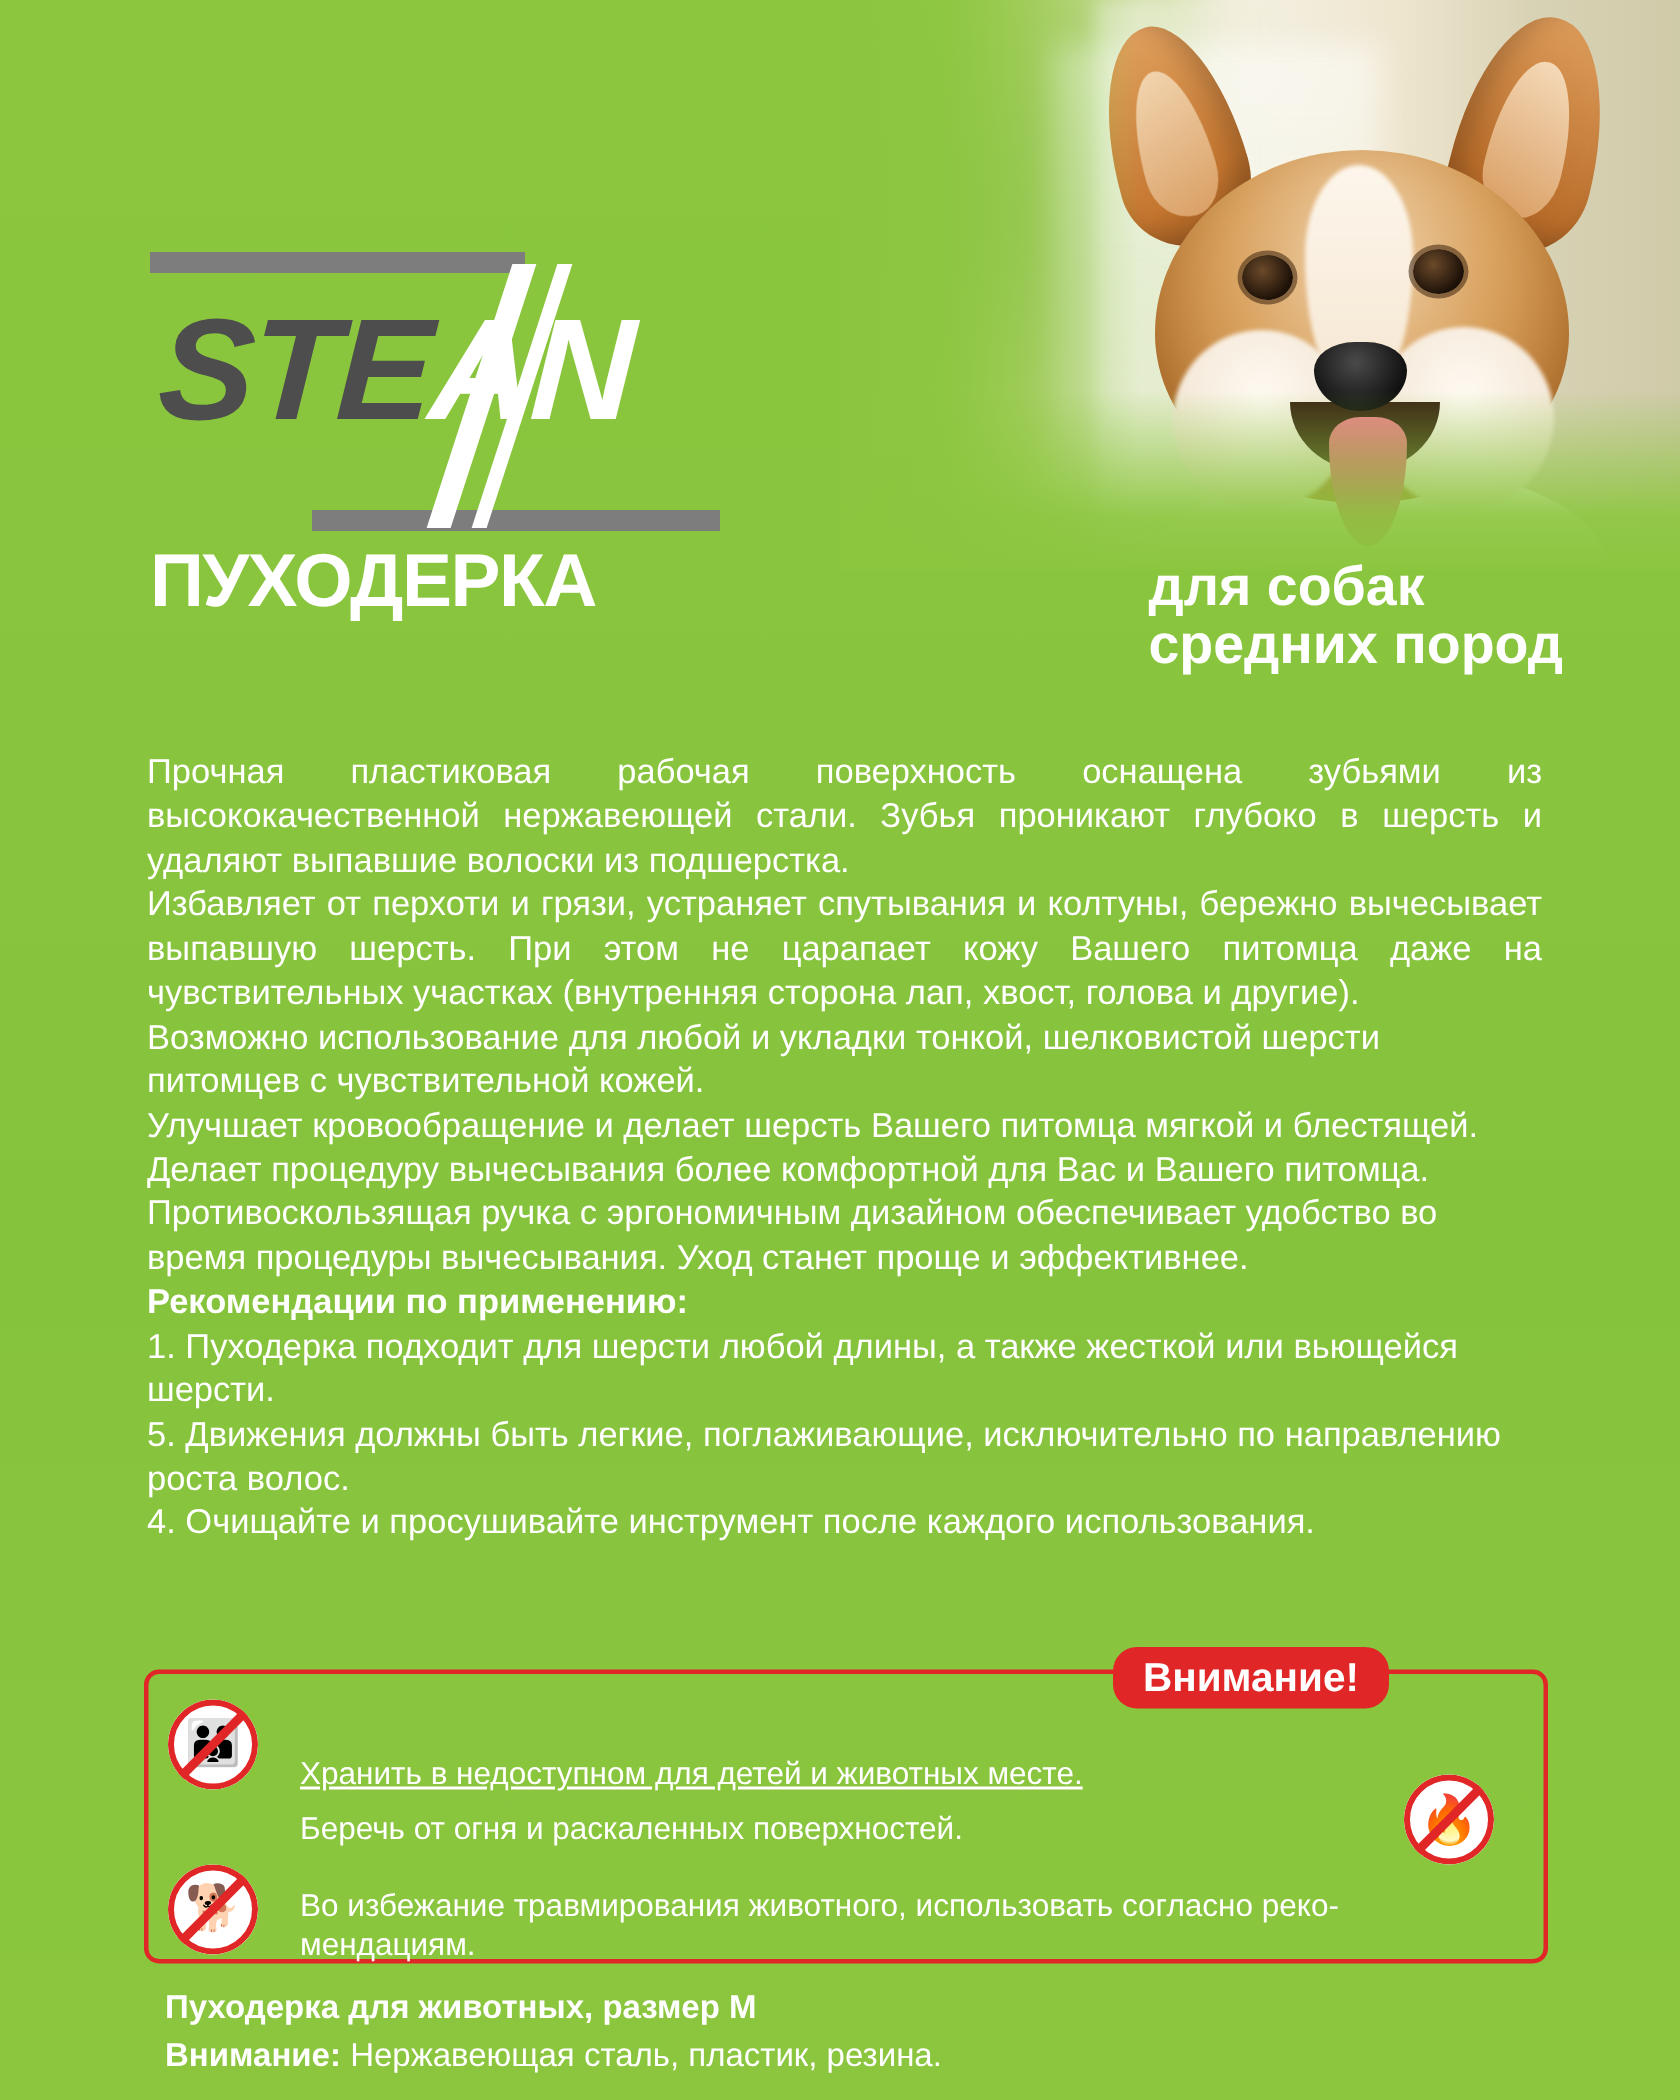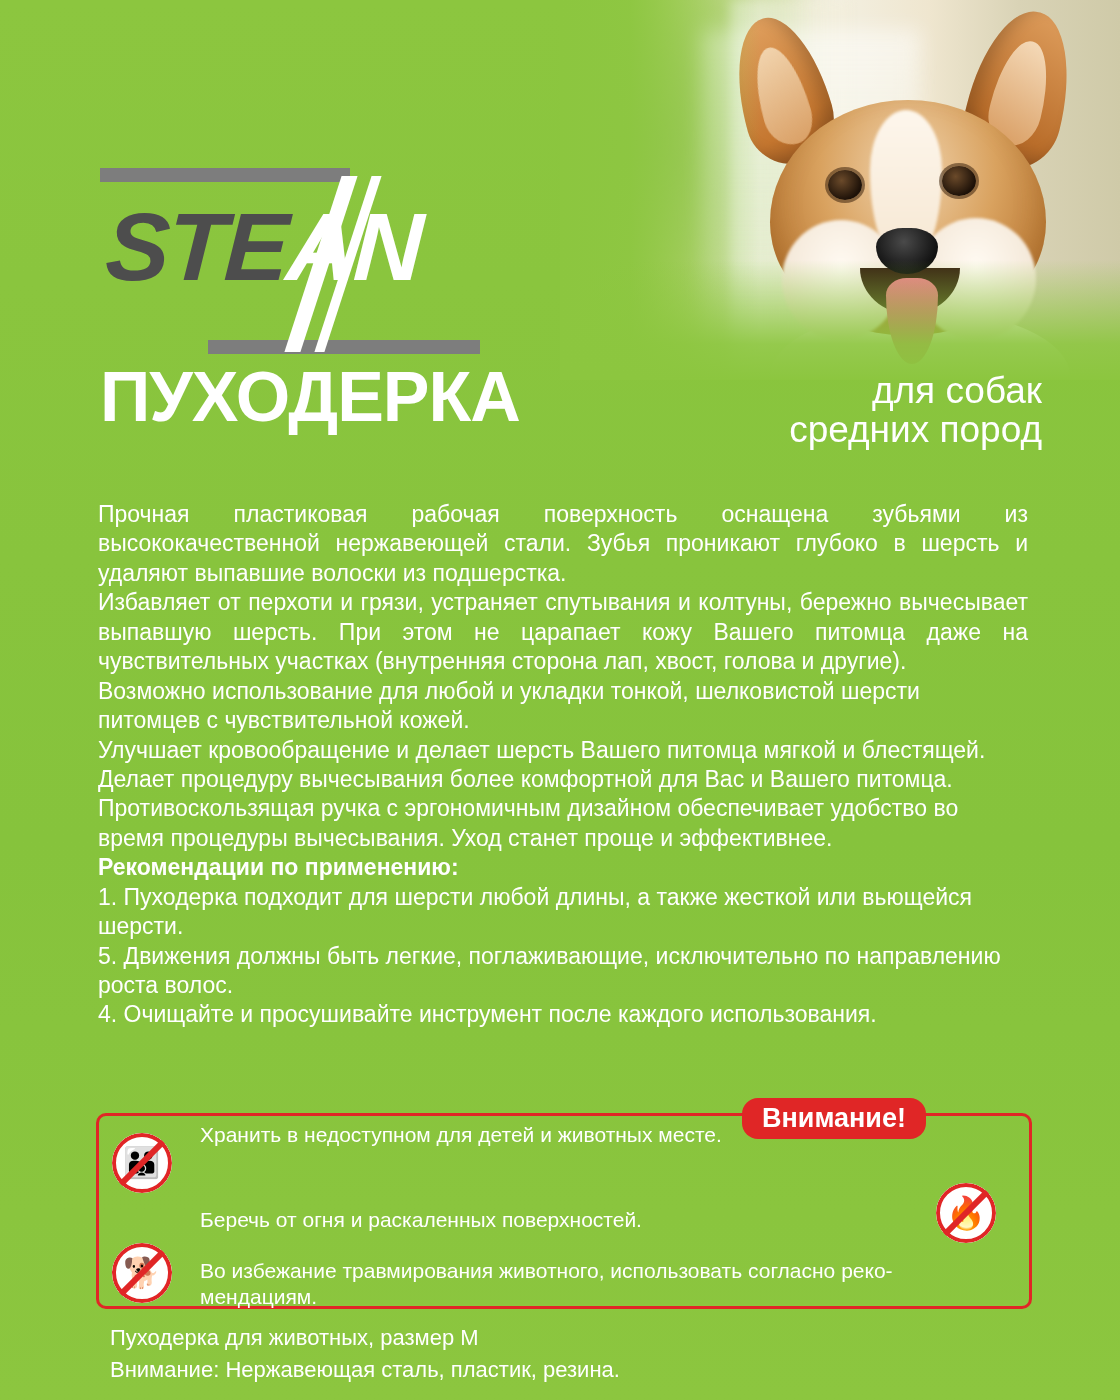--- a/index.html
+++ b/index.html
@@ -154,26 +154,26 @@
     background:#ffffff;transform:skewX(-18deg);
   }
   .logo .slash2{
     position:absolute;left:243px;top:8px;width:10px;height:176px;
     background:#ffffff;transform:skewX(-18deg);
   }
 
   
   .title{
     position:absolute;left:100px;top:362px;
-    color:#ffffff;font-size:70px;font-weight:bold;letter-spacing:-1px;
+    color:#ffffff;font-size:50px;font-weight:bold;letter-spacing:-1px;
     line-height:1;
   }
   .subtitle{
-    position:absolute;right:78px;top:372px;text-align:right;
-    color:#ffffff;font-size:37px;font-weight:normal;line-height:1.05;
+    position:absolute;right:78px;top:372px;text-align:left;
+    color:#ffffff;font-size:37px;font-weight:bold;line-height:1.05;
   }
 
   
   .body-text{
     position:absolute;left:98px;top:500px;width:930px;
     color:#ffffff;font-size:23px;line-height:1.28;
   }
   .body-text p{margin:0;}
   .just{text-align:justify;}
   .rec-head{
@@ -186,21 +186,21 @@
     border:3px solid #e02626;border-radius:10px;
   }
   .warn-label{
     position:absolute;left:742px;top:1098px;
     background:#e02626;color:#fff;border-radius:16px;
     padding:5px 20px;font-size:27px;font-weight:bold;
   }
   .warn-row{
     position:absolute;color:#ffffff;font-size:21px;
   }
-  .w1{left:200px;top:1123px;}
+  .w1{left:200px;top:1171px;text-decoration:underline;}
   .w2{left:200px;top:1208px;}
   .w3{left:200px;top:1258px;width:800px;line-height:1.25;}
 
   .icon-circle{
     position:absolute;width:60px;height:60px;border-radius:50%;
     background:#ffffff;overflow:hidden;
   }
   .ic1{left:112px;top:1133px;}
   .ic2{left:112px;top:1243px;}
   .ic3{left:936px;top:1183px;}
@@ -215,21 +215,21 @@
   .icon-circle .ring{
     position:absolute;inset:0;border:4px solid #e02626;border-radius:50%;
   }
   .fire .glyph{color:#1a1a1a;font-size:32px;}
 
   
   .footer{
     position:absolute;left:110px;bottom:14px;width:900px;
     color:#ffffff;font-size:22px;line-height:1.45;
   }
-  .footer b{font-weight:normal;text-align:center;}
+  .footer b{font-weight:bold;text-align:center;}
 </style>
 </head>
 <body>
 
 <div class="page">
 
   <div class="photo">
     <div class="bgwall"></div>
     <div class="blurblob1"></div>
     <div class="doorframe"></div>

